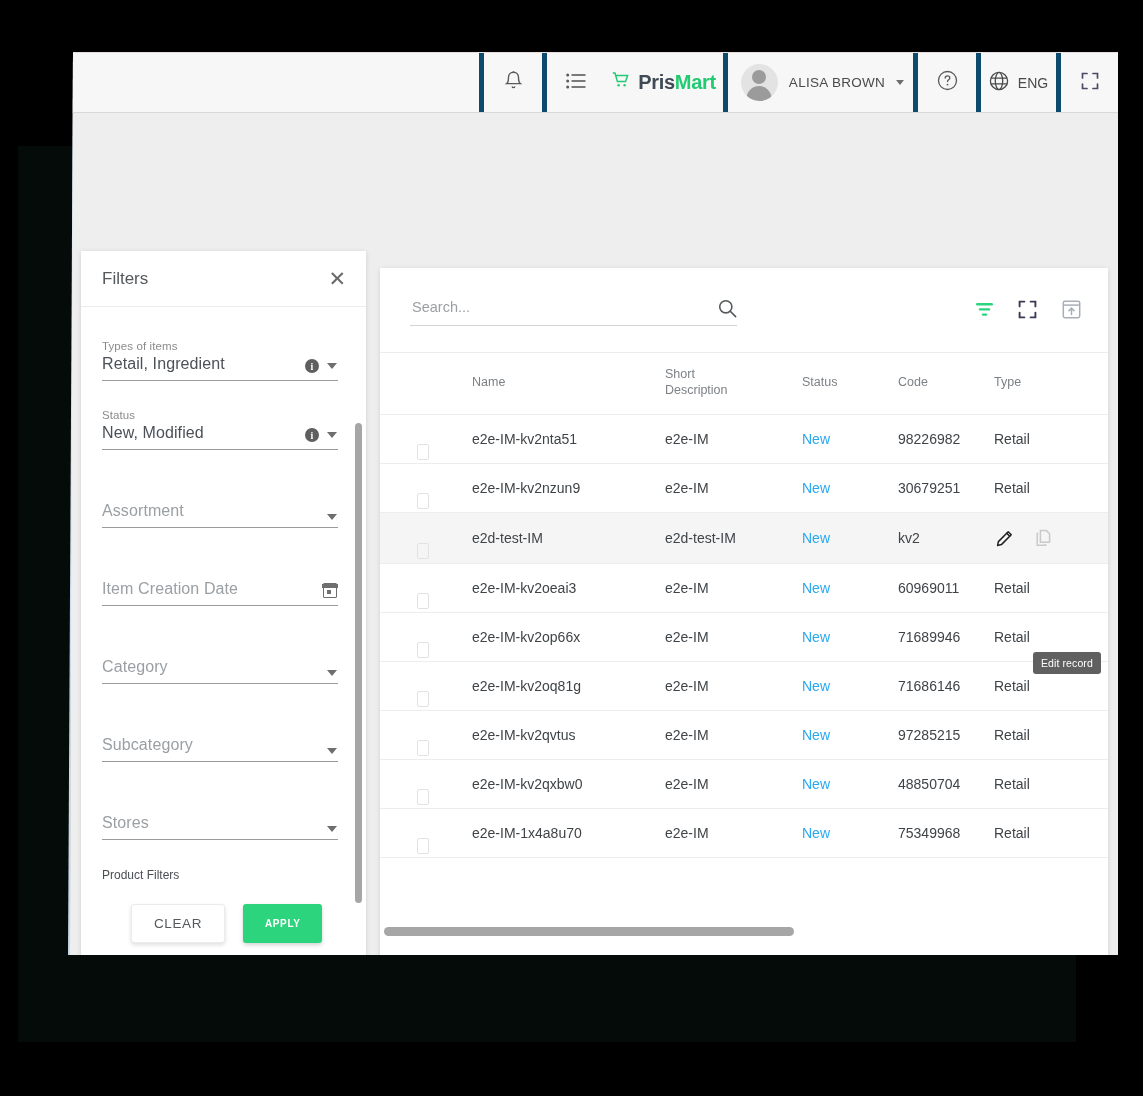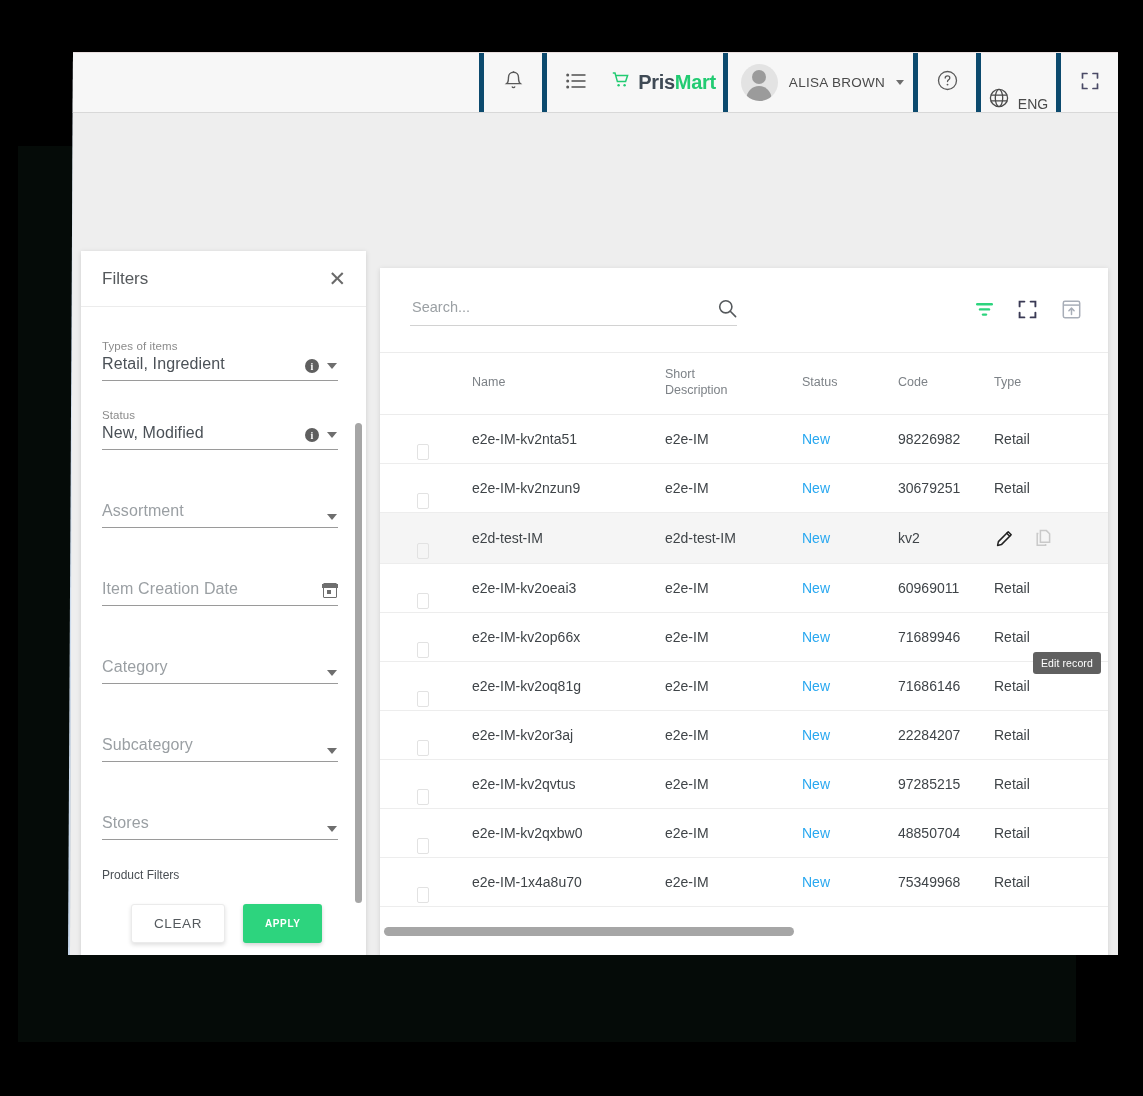--- a/index.html
+++ b/index.html
@@ -63,21 +63,21 @@
     border-left: 5px solid #0c4a6e;
     height: 100%;
     gap: 8px;
     color: #5a5a5a;
   }
   .nav-bell     { width: 63px; }
   .nav-list     { width: 63px; }
   .nav-brand    { width: 118px; border-left: none; }
   .nav-user     { width: 190px; gap: 11px; padding-left: 4px; }
   .nav-help     { width: 63px; }
-  .nav-lang     { width: 80px; gap: 9px; align-items: flex-end; }
+  .nav-lang     { width: 80px; gap: 9px; }
   .nav-expand   { width: 62px; }
 
   .brand-text {
     font-size: 20px; font-weight: 700; letter-spacing: -0.3px;
     white-space: nowrap;
   }
   .brand-pris { color: #3f4a55; }
   .brand-mart { color: #22cb72; }
   .cart-glyph { color: #22cb72; font-size: 17px; margin-right: 1px; }
 
@@ -620,28 +620,20 @@
             <tr>
               <td class="col-icon"><span class="thumb-icon"></span></td>
               <td class="col-name">e2e-IM-kv2oq81g</td>
               <td class="col-desc">e2e-IM</td>
               <td class="col-status"><span class="status-new">New</span></td>
               <td class="col-code">71686146</td>
               <td class="col-type">Retail</td>
             </tr>
             <tr>
               <td class="col-icon"><span class="thumb-icon"></span></td>
-              <td class="col-name">e2e-IM-kv2or3aj</td>
-              <td class="col-desc">e2e-IM</td>
-              <td class="col-status"><span class="status-new">New</span></td>
-              <td class="col-code">22284207</td>
-              <td class="col-type">Retail</td>
-            </tr>
-            <tr>
-              <td class="col-icon"><span class="thumb-icon"></span></td>
               <td class="col-name">e2e-IM-kv2qvtus</td>
               <td class="col-desc">e2e-IM</td>
               <td class="col-status"><span class="status-new">New</span></td>
               <td class="col-code">97285215</td>
               <td class="col-type">Retail</td>
             </tr>
             <tr>
               <td class="col-icon"><span class="thumb-icon"></span></td>
               <td class="col-name">e2e-IM-kv2qxbw0</td>
               <td class="col-desc">e2e-IM</td>

